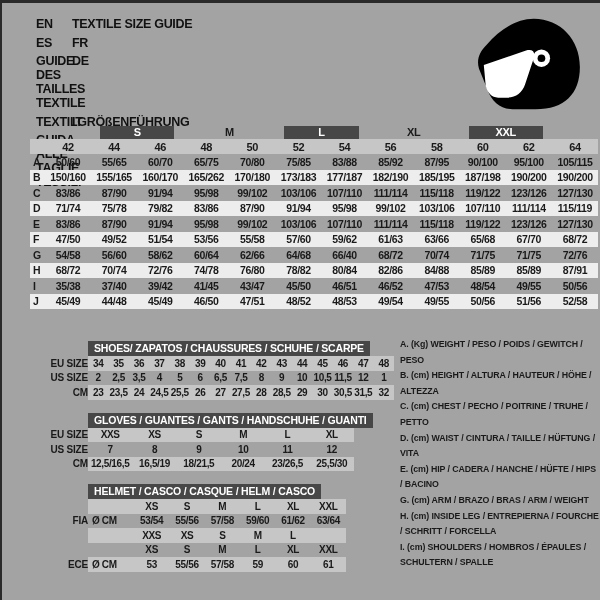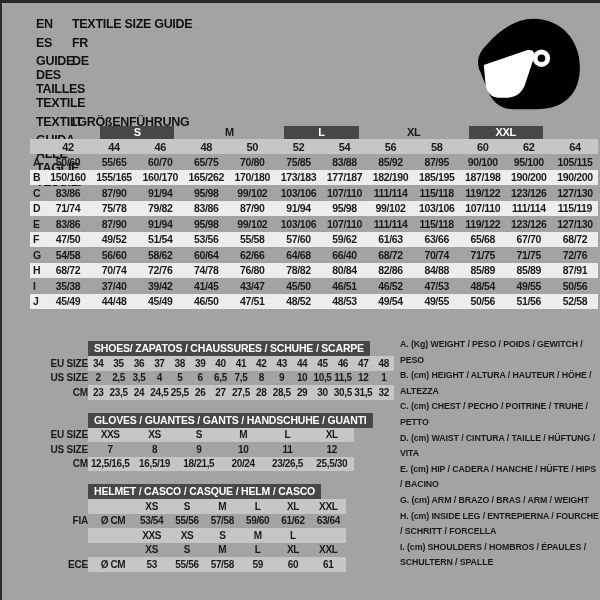--- a/index.html
+++ b/index.html
@@ -31,21 +31,21 @@
   .size-table td.lbl{text-align:left;padding-left:3px;font-size:10.5px;}
 
   
   .tables{position:absolute;top:335px;left:28px;width:366px;}
   .block{margin-bottom:10px;}
   .ttl{display:inline-block;margin-left:58px;background:#474747;color:#fff;font-size:10.5px;
        font-weight:bold;letter-spacing:-0.2px;padding:1px 6px 2px;}
   .sub{border-collapse:collapse;table-layout:fixed;font-weight:bold;letter-spacing:-0.35px;}
   .sub td{height:14.5px;text-align:center;padding:0;font-size:10px;}
   .sub td.lbl{text-align:right;font-size:10px;letter-spacing:-0.2px;}
-  .sub td.unit{text-align:center;padding-left:4px;}
+  .sub td.unit{text-align:left;padding-left:4px;}
   .sub tbody tr:nth-child(odd) td:not(.lbl){background:#c6c6c6;}
   col.c-sublbl{width:58px;}
   .shoes{width:364px;}
   .gloves{width:324px;}
   .helmet{width:316px;}
   col.c-unit{width:46px;}
 
   
   .legend{position:absolute;left:398px;top:334px;width:199px;font-size:8.8px;font-weight:bold;
           line-height:15.6px;letter-spacing:-0.1px;}

